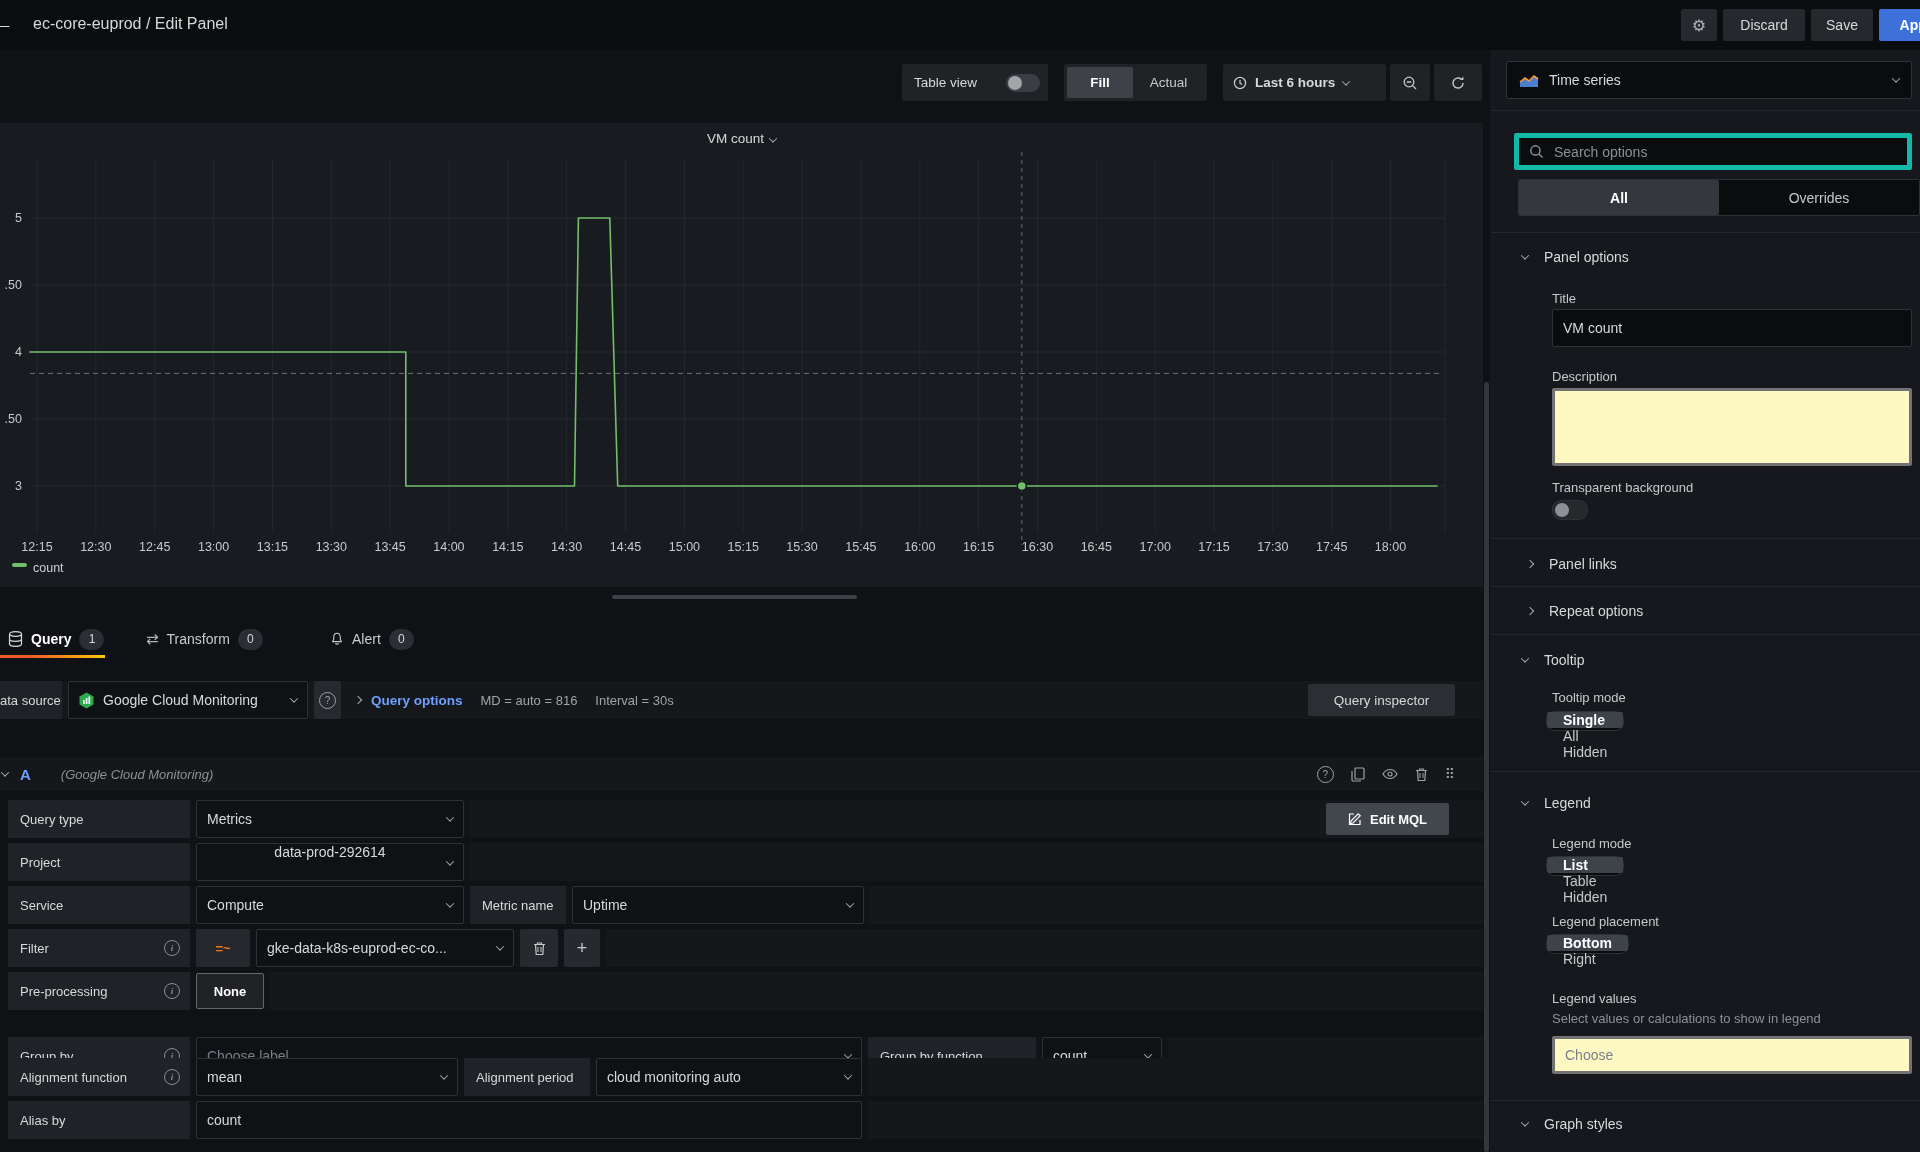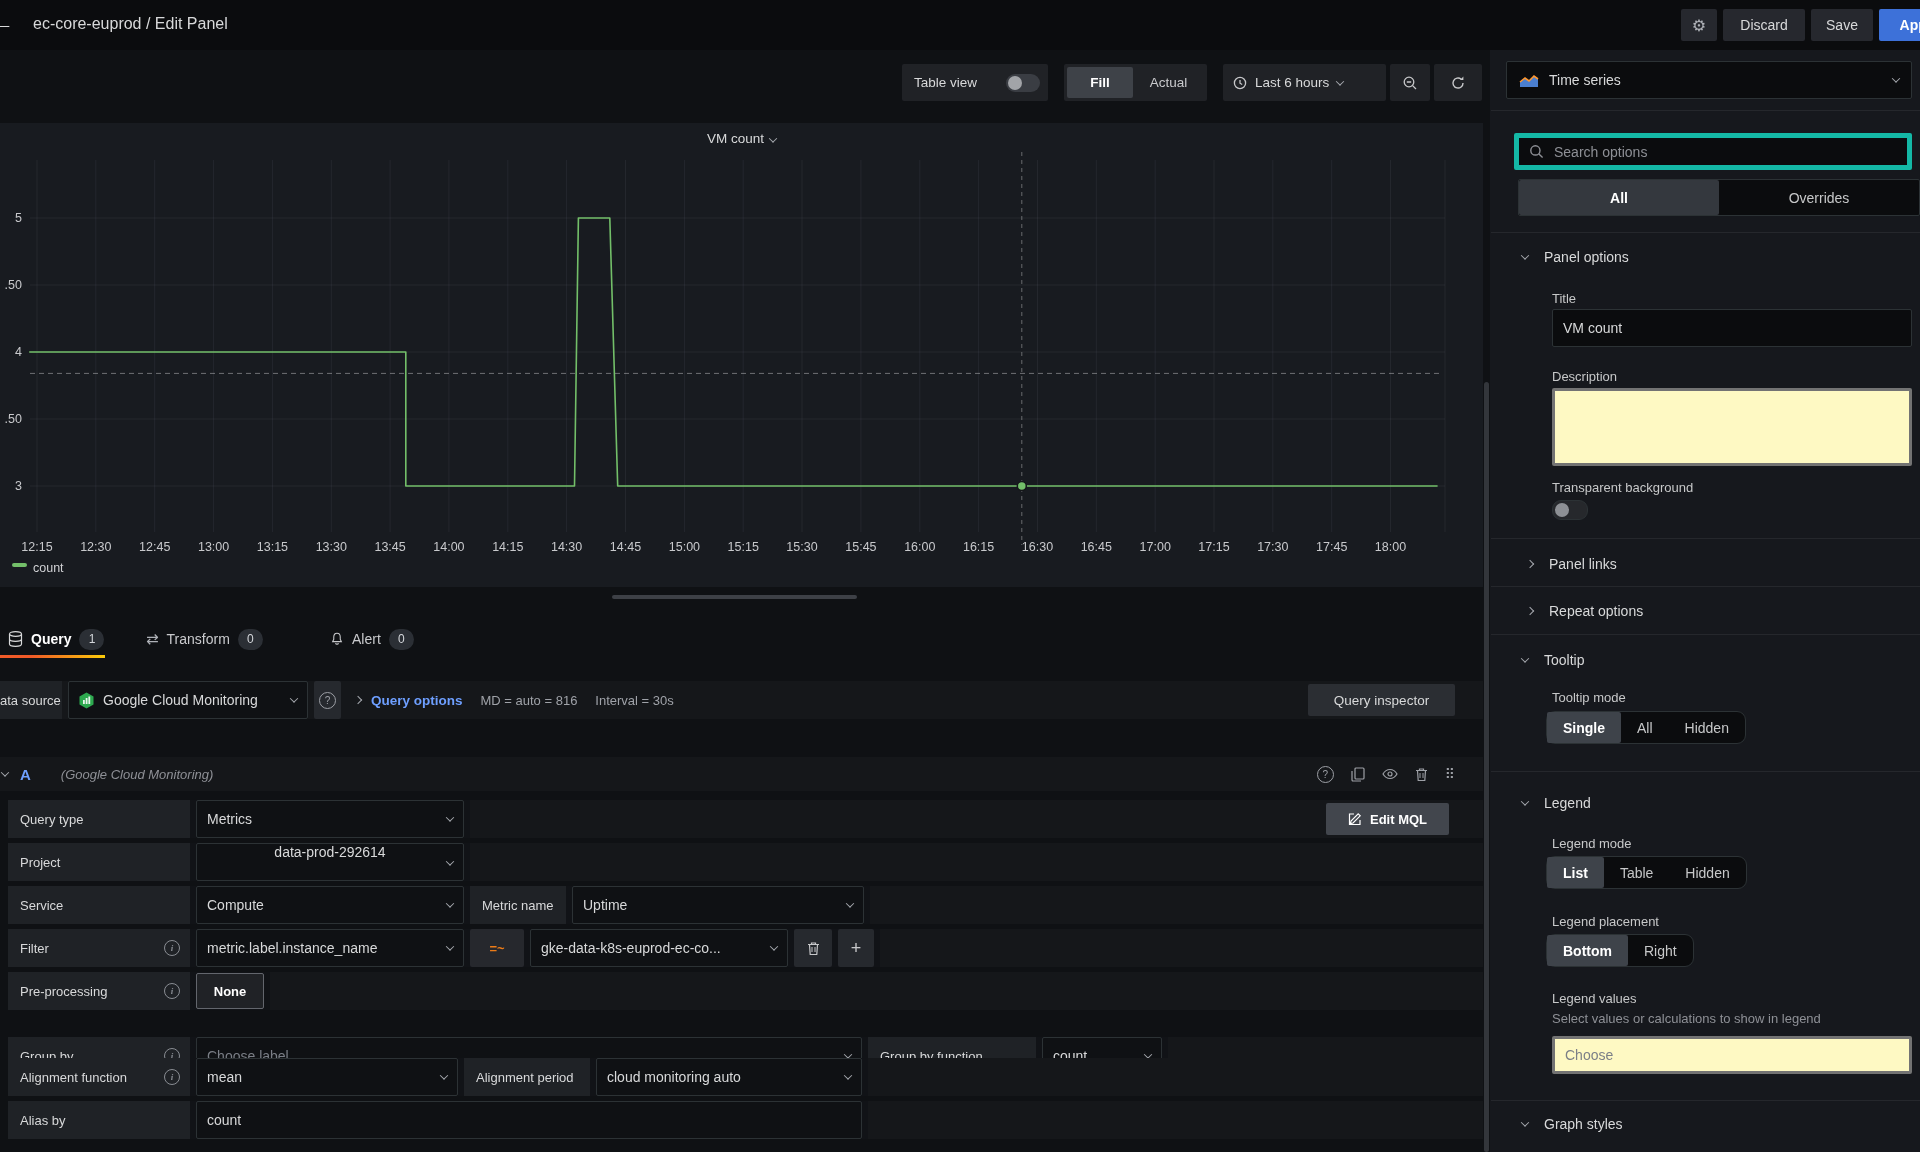--- a/index.html
+++ b/index.html
@@ -86,21 +86,21 @@
   .search input::placeholder{color:#8e9096;}
   .bigtabs{left:1518px;top:179px;width:402px;height:37px;border:1px solid #2c3235;background:#0b0c0e;border-radius:2px;
            box-sizing:border-box;display:flex;}
   .bigtabs .t{flex:1;display:flex;align-items:center;justify-content:center;font-size:14px;color:#c7c8c9;cursor:pointer;}
   .bigtabs .t.active{background:#34383e;color:#fff;font-weight:bold;border-radius:2px;}
   .sechdr{display:flex;align-items:center;gap:16px;font-size:14px;font-weight:500;color:#d8d9da;cursor:pointer;}
   .slabel{font-size:13px;font-weight:500;color:#c7c8c9;}
   .shint{font-size:13px;color:#8e9096;}
   .sinput{background:#fef9c3;border:3px solid #737373;border-radius:2px;box-sizing:border-box;
           display:flex;align-items:center;padding:0 10px;font-size:14px;color:#d8d9da;}
-  .rgroup{display:inline-flex;border:1px solid #2c3235;background:#0b0c0e;border-radius:9px;height:33px;box-sizing:border-box;}
+  .rgroup{display:inline-flex;border:1px solid #2c3235;background:#0b0c0e;border-radius:9px;height:20px;box-sizing:border-box;flex-direction:column;}
   .ropt{padding:0 16px;display:flex;align-items:center;font-size:14px;color:#c7c8c9;cursor:pointer;}
   .ropt.active{background:#3e434a;color:#fff;font-weight:bold;border-radius:2px;}
   .scrollbar{left:1484px;top:382px;width:5px;height:770px;border-radius:3px;background:#33363b;}
   .gap{left:1483px;top:50px;width:7px;height:1102px;background:#0f1114;}
   svg{display:block;}
 </style>
 </head>
 <body>
 
 <div class="abs hdr"></div>
@@ -123,21 +123,21 @@
   <span class="seg" style="width:66px;">Fill</span>
   <span style="flex:1;display:flex;align-items:center;justify-content:center;color:#c9cacd;">Actual</span>
 </div>
 <div class="abs tbtn" style="left:1223px;width:163px;gap:8px;padding:0 10px;box-sizing:border-box;">
   <span class="icn">
     <svg width="14" height="14" viewBox="0 0 14 14">
         <circle cx="7" cy="7" r="5.6" fill="none" stroke="#c7c8ca" stroke-width="1.3"></circle>
         <path d="M7 4v3.2l2.2 1.3" fill="none" stroke="#c7c8ca" stroke-width="1.3"></path>
       </svg>
   </span>
-  <span style="font-weight:400;">Last 6 hours</span>
+  <span style="font-weight:700;">Last 6 hours</span>
   <span class="cv down sm"></span>
 </div>
 <div class="abs tbtn" style="left:1390px;width:40px;justify-content:center;">
   <span class="icn">
     <svg width="16" height="16" viewBox="0 0 16 16">
         <circle cx="7" cy="7" r="4.8" fill="none" stroke="#c7c8ca" stroke-width="1.3"></circle>
         <path d="M10.6 10.6 L14 14 M4.8 7h4.4" stroke="#c7c8ca" stroke-width="1.3" fill="none"></path>
       </svg>
   </span>
 </div>
@@ -345,24 +345,20 @@
       <span class="cv down sm"></span>
   </div>
   <div class="qfill"></div>
 </div>
 
 <div class="qr" style="top:929px;">
   <div class="ql">
     <span>Filter</span>
     <span class="info">i</span>
   </div>
-  <div class="qsel" style="width:268px;">
-    <span>metric.label.instance_name</span>
-      <span class="cv down sm"></span>
-  </div>
   <div class="op">=~</div>
   <div class="qsel" style="width:258px;">
     <span>gke-data-k8s-euprod-ec-co...</span>
       <span class="cv down sm"></span>
   </div>
   <div class="sqbtn">
     <svg width="13" height="15" viewBox="0 0 13 15">
         <path d="M1 3.5h11M4.5 3.5V2h4v1.5M2.5 3.5l.7 10h6.6l.7-10" fill="none" stroke="#c7c8ca" stroke-width="1.2"></path>
         <path d="M5 6v5M8 6v5" stroke="#c7c8ca" stroke-width="1"></path>
       </svg>

